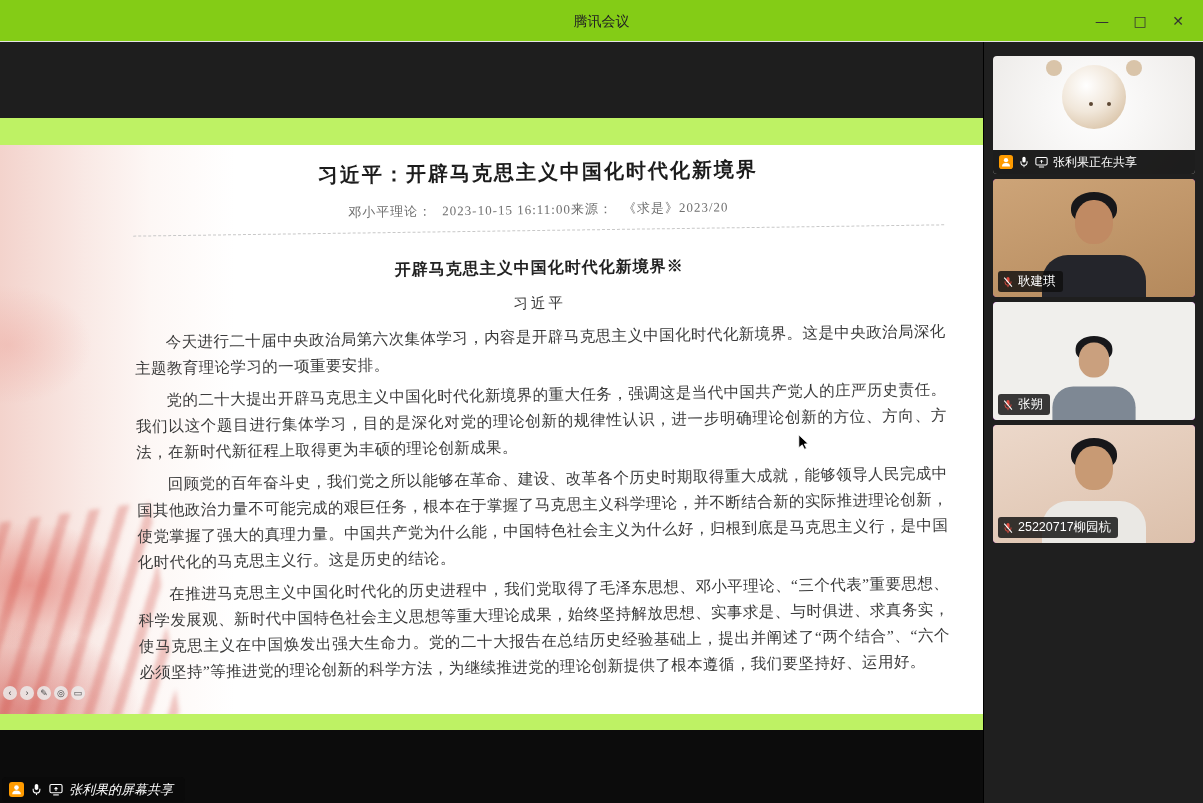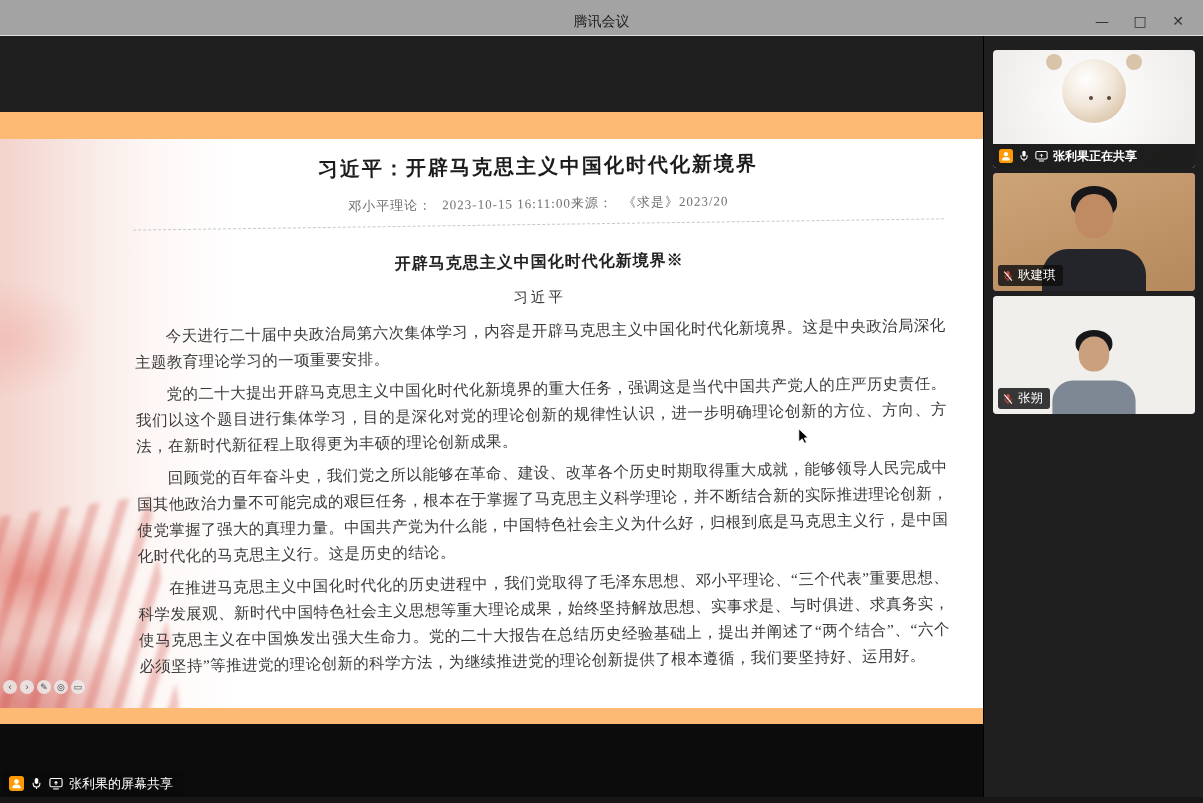--- a/index.html
+++ b/index.html
@@ -1,32 +1,32 @@
 <!DOCTYPE html>
 <html><head>
 <meta charset="utf-8">
 <style>
   * { box-sizing: border-box; margin: 0; padding: 0; }
   html,body { width:1203px; height:803px; overflow:hidden; background:#000; }
   body { font-family:"Liberation Sans","DejaVu Sans",sans-serif; }
   .window { position:relative; width:1203px; height:803px; background:#161616; overflow:hidden; }
 
   
-  .titlebar { position:relative; height:36px; background:#a3a3a3; border-bottom:1px solid #e3e3e3; }
+  .titlebar { position:relative; height:42px; background:#84cc16; border-bottom:1px solid #e3e3e3; }
   .window-title { position:absolute; left:0; right:0; top:0; height:42px; line-height:42px; text-align:center; font-size:14px; color:#222; }
   .win-controls { position:absolute; right:6px; top:0; height:42px; display:flex; align-items:center; }
   .win-btn { width:38px; height:42px; border:none; background:transparent; color:#333; font-size:14px; cursor:pointer; display:flex; align-items:center; justify-content:center; font-family:"DejaVu Sans",sans-serif; }
 
   
   .content { display:flex; height:761px; }
   .stage { position:relative; flex:1 1 auto; width:983px; background:#0c0c0c; }
   .stage-top { height:76px; background:#1e1e1e; }
 
   
-  .photo { position:absolute; left:0; right:0; top:76px; height:612px; background:#fdba74; }
+  .photo { position:absolute; left:0; right:0; top:76px; height:612px; background:#bef264; }
   .doc-area { position:absolute; left:0; right:0; top:27px; bottom:16px; overflow:hidden;
     background:
       radial-gradient(140px 90px at 30px 440px, rgba(219,88,78,.50), rgba(219,88,78,0) 70%),
       radial-gradient(170px 120px at 18px 565px, rgba(198,55,50,.48), rgba(198,55,50,0) 72%),
       radial-gradient(120px 85px at 8px 200px, rgba(236,160,150,.38), rgba(236,160,150,0) 70%),
       linear-gradient(90deg, #f3d3cc 0, #f9e9e5 85px, #fdf7f5 150px, #ffffff 235px);
   }
   .doc-area::before { content:""; position:absolute; left:-40px; top:370px; width:210px; height:280px;
     background:repeating-linear-gradient(115deg, rgba(206,70,60,.30) 0 10px, rgba(206,70,60,0) 10px 27px);
     transform:rotate(-8deg); filter:blur(2px); }
@@ -44,28 +44,28 @@
 
   .cursor { position:absolute; left:798px; top:290px; }
 
   
   .annot-bar { position:absolute; left:3px; bottom:30px; display:flex; gap:3px; z-index:5; }
   .annot-btn { width:14px; height:14px; border-radius:50%; background:rgba(235,235,235,.85); color:#444;
     font-size:9px; line-height:14px; text-align:center; border:none; cursor:pointer; padding:0; }
 
   
   .share-badge { position:absolute; left:2px; bottom:1px; height:25px; display:flex; align-items:center; gap:6px;
-    background:#0a0a0a; border-radius:4px; padding:0 12px 0 7px; }
+    background:#0a0a0a; border-radius:4px; padding:0 12px 0 7px;font-style:italic; }
   .share-badge .label { color:#fff; font-size:13px; }
 
   
   .sidebar { width:220px; background:#1f1f1f; border-left:1px solid #000; padding:14px 8px 0 9px; }
   .tile { position:relative; height:118px; border-radius:4px; overflow:hidden; margin-bottom:5px; background:#d946ef; }
 
-  .tile-sharer { background:radial-gradient(circle at 50% 42%, #ffffff, #efedeb 85%);font-weight:bold; }
+  .tile-sharer { background:radial-gradient(circle at 50% 42%, #ffffff, #efedeb 85%); }
   .avatar-circle { position:absolute; left:50%; top:9px; width:64px; height:64px; margin-left:-32px; border-radius:50%;
     background:radial-gradient(circle at 38% 32%, #ffffff, #f1e7da 45%, #dbc6ab 80%, #c9b194); }
   .ear { position:absolute; width:16px; height:16px; border-radius:50%; background:#d9c4a9; top:4px; }
   .ear.l { left:53px; } .ear.r { left:133px; }
   .eye { position:absolute; width:4px; height:4px; border-radius:50%; background:#5d4733; top:46px; }
   .eye.l { left:96px; } .eye.r { left:114px; }
   .tile-bar { position:absolute; left:0; right:0; bottom:0; height:24px; background:rgba(0,0,0,.88);
     display:flex; align-items:center; gap:5px; padding:0 6px; }
   .tile-bar .label { color:#fff; font-size:12px; white-space:nowrap; }
 
@@ -245,17 +245,37 @@
                 <rect x="5.2" y="1.3" width="3.6" height="6.4" rx="1.8" fill="#e54b40"></rect>
                 <path d="M3.5 6.4 v.9 a3.5 3.5 0 0 0 7 0 v-.9" fill="none" stroke="#e54b40" stroke-width="1.1"></path>
                 <line x1="7" y1="11" x2="7" y2="13" stroke="#e54b40" stroke-width="1.1"></line>
                 <line x1="2.6" y1="1.8" x2="11.6" y2="12.4" stroke="#fff" stroke-width="1.2"></line>
               </svg>
           </span>
           <span class="label">张朔</span>
         </div>
       </div>
 
+      <div class="tile t5">
+        <div class="cam">
+          <div class="person">
+              <div class="hair"></div>
+              <div class="head"></div>
+              <div class="torso"></div>
+            </div>
+        </div>
+        <div class="name-chip">
+          <span class="icn">
+            <svg width="12" height="12" viewBox="0 0 14 14">
+                <rect x="5.2" y="1.3" width="3.6" height="6.4" rx="1.8" fill="#e54b40"></rect>
+                <path d="M3.5 6.4 v.9 a3.5 3.5 0 0 0 7 0 v-.9" fill="none" stroke="#e54b40" stroke-width="1.1"></path>
+                <line x1="7" y1="11" x2="7" y2="13" stroke="#e54b40" stroke-width="1.1"></line>
+                <line x1="2.6" y1="1.8" x2="11.6" y2="12.4" stroke="#fff" stroke-width="1.2"></line>
+              </svg>
+          </span>
+          <span class="label">25220717柳园杭</span>
+        </div>
+      </div>
 
 
     </aside>
   </div>
 </div>
 
 </body></html>

